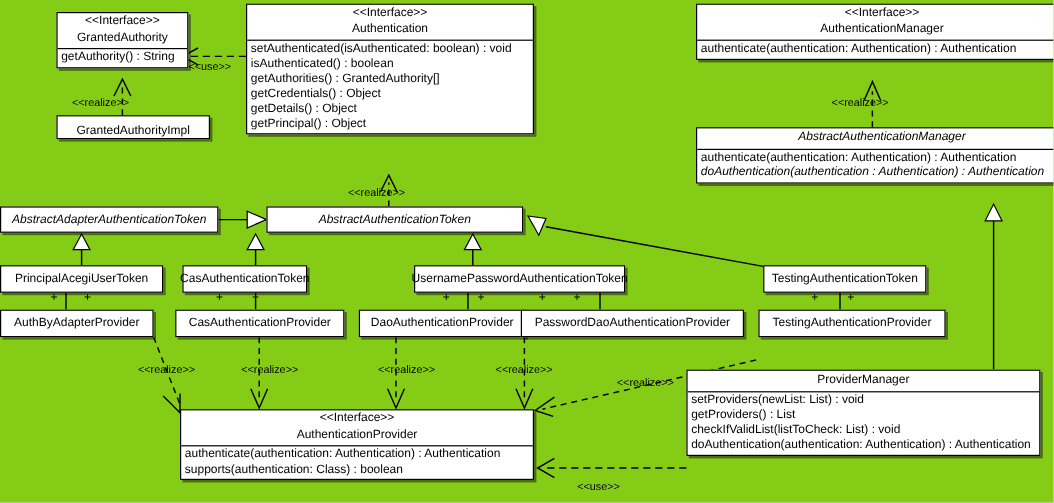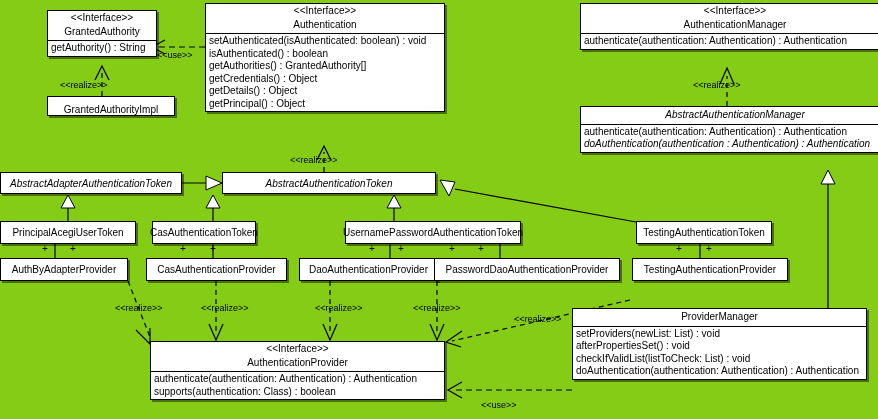--- a/index.html
+++ b/index.html
@@ -263,21 +263,21 @@
       <span class="uml-member">supports(authentication: Class) : boolean</span>
     </div>
   </div>
 
   <div class="uml-box" style="left:572px; top:308px; width:295px;">
     <div class="uml-head compact">
       <span class="cname">ProviderManager</span>
     </div>
     <div class="uml-members">
       <span class="uml-member">setProviders(newList: List) : void</span>
-      <span class="uml-member">afterPropertiesSet() : void</span>
+      <span class="uml-member">getProviders() : List</span>
       <span class="uml-member">checkIfValidList(listToCheck: List) : void</span>
       <span class="uml-member">doAuthentication(authentication: Authentication) : Authentication</span>
     </div>
   </div>
 
   <div class="edge-label" style="left:157px; top:50px;">&lt;&lt;use&gt;&gt;</div>
 
   <div class="edge-label" style="left:60px; top:80px;">&lt;&lt;realize&gt;&gt;</div>
 
   <div class="edge-label" style="left:290px; top:155px;">&lt;&lt;realize&gt;&gt;</div>

